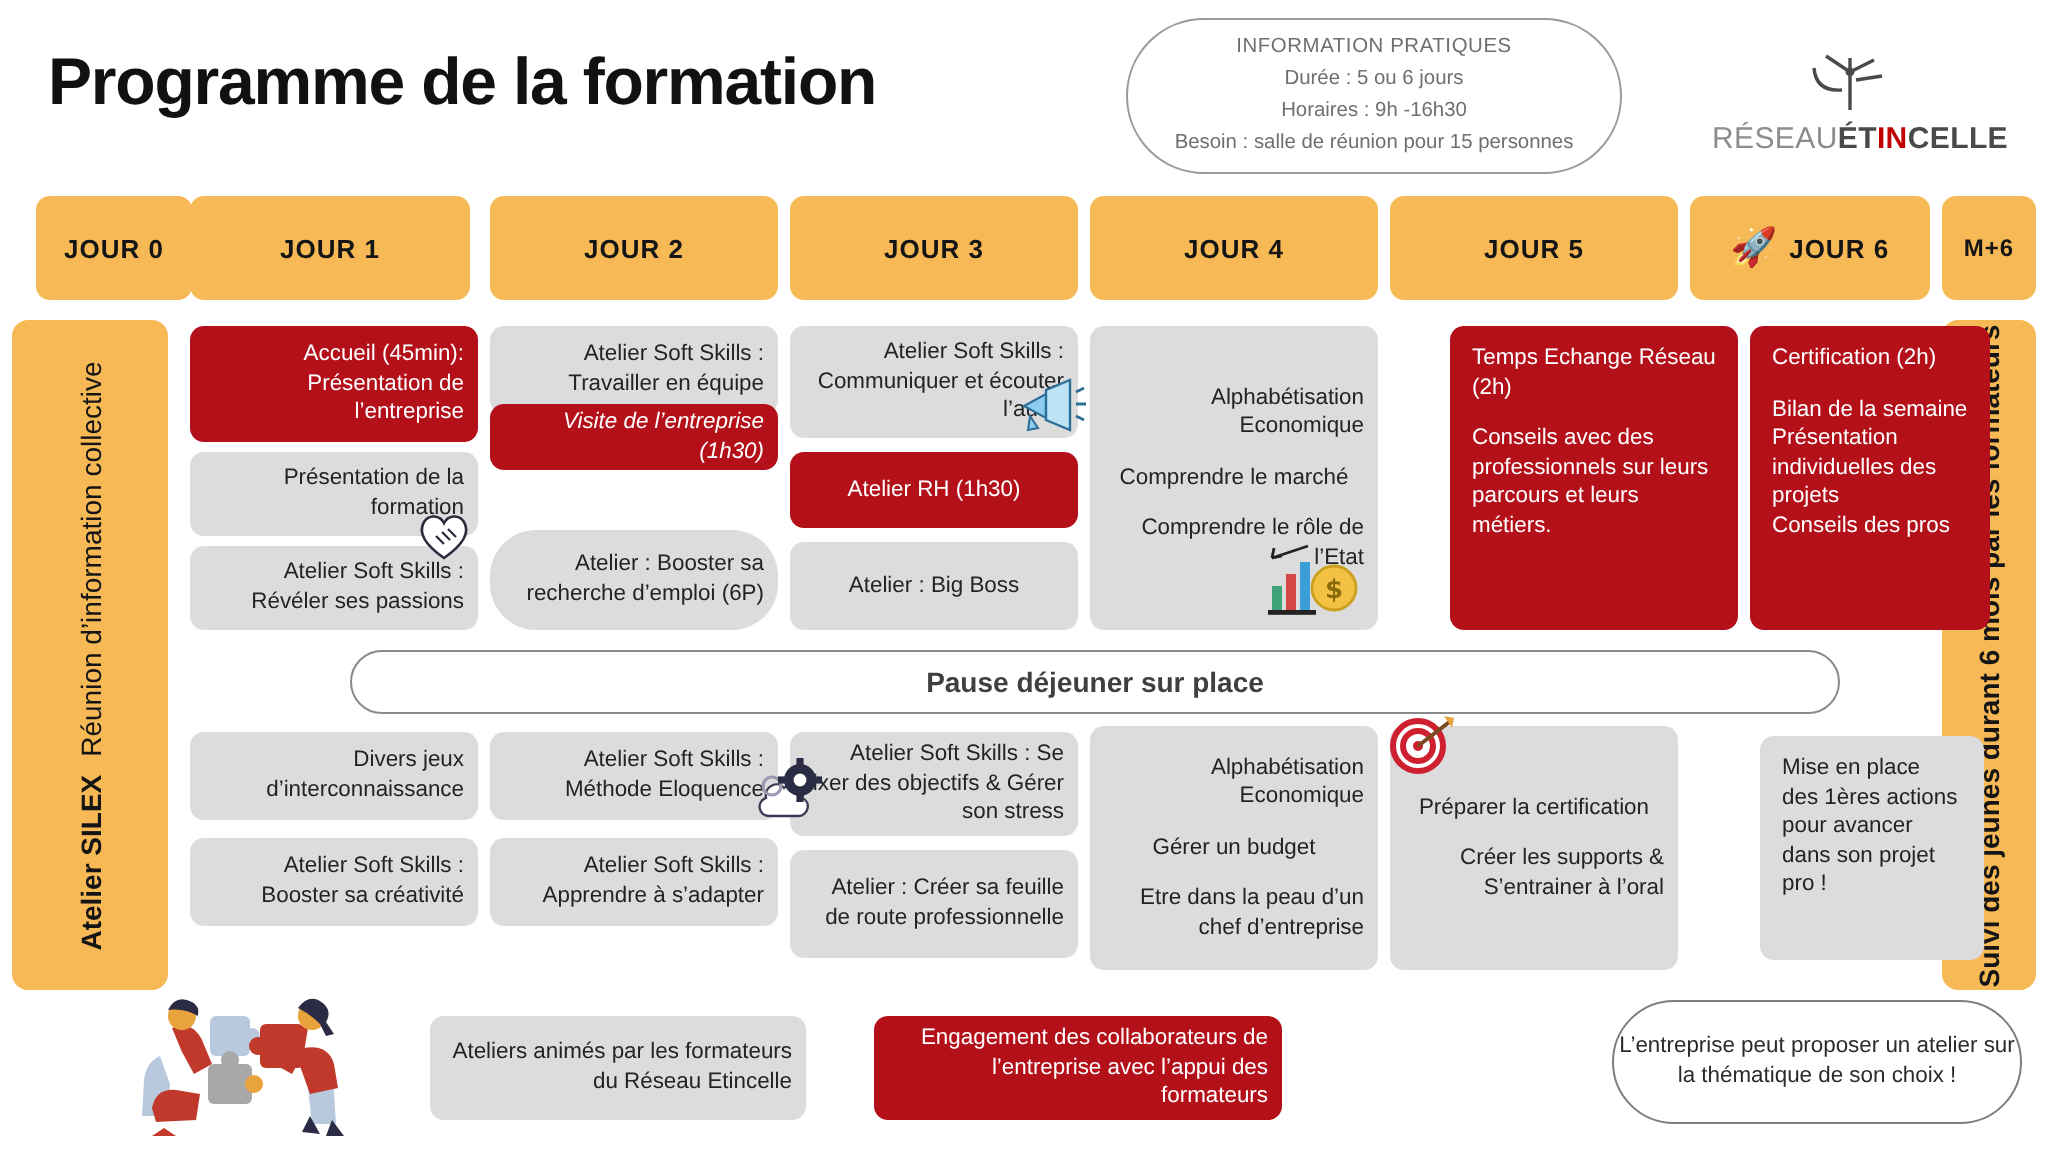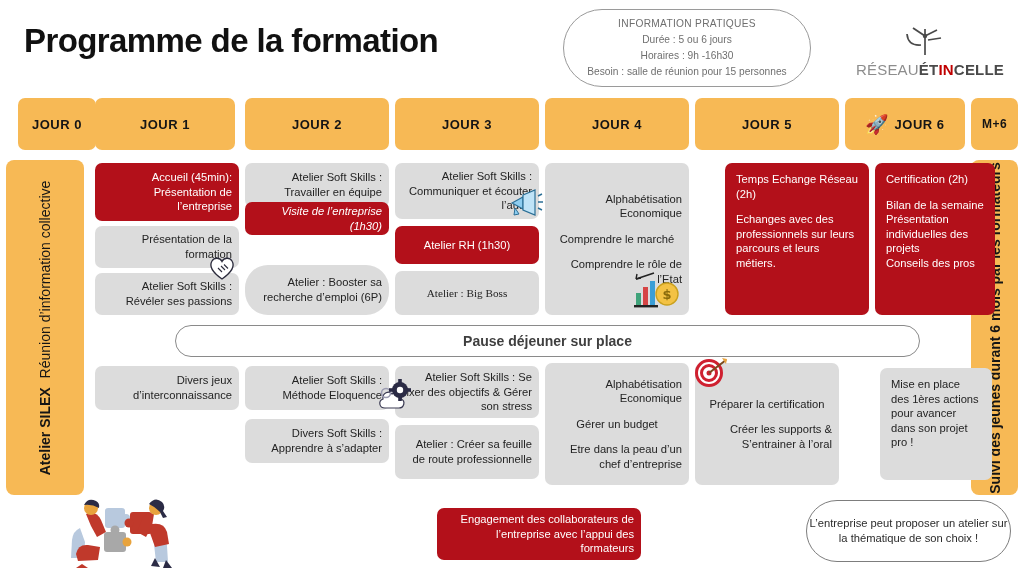--- a/index.html
+++ b/index.html
@@ -198,21 +198,21 @@
     </div>
   <svg class="badge" style="left:508px; top:186px; width:36px; height:32px;" viewBox="0 0 36 32">
     <path d="M4 17 L15 11 L15 23 Z" fill="#8ecdf0" stroke="#2b6f96" stroke-width="1.1"></path>
     <path d="M15 9 L27 4 L27 29 L15 24 Z" fill="#bfe3f7" stroke="#2b6f96" stroke-width="1.2"></path>
     <path d="M7 22 L6 29 L11 28 Z" fill="#8ecdf0" stroke="#2b6f96" stroke-width="1"></path>
     <path d="M30 10 L34 8 M30 16 L35 16 M30 22 L34 24" stroke="#2b6f96" stroke-width="1.4" fill="none"></path>
   </svg>
   <div class="card red" style="left:395px; top:226px; width:144px; height:38px;">
       <span>Atelier RH (1h30)</span>
     </div>
-  <div class="card grey" style="left:395px; top:271px; width:144px; height:44px;font-family:Liberation Serif, serif;">
+  <div class="card grey" style="left:395px; top:271px; width:144px; height:44px;">
       <span>Atelier : Big Boss</span>
     </div>
 
   <div class="card grey" style="left:545px; top:163px; width:144px; height:152px;">
     <p>Alphabétisation Economique</p>
     <p class="gap">Comprendre le marché</p>
     <p class="gap">Comprendre le rôle de l’Etat</p>
   </div>
   <svg class="badge" style="left:632px; top:269px; width:48px; height:42px;" viewBox="0 0 48 42">
     <rect x="4" y="24" width="5" height="12" fill="#3fa37a"></rect>
@@ -220,43 +220,46 @@
     <rect x="18" y="12" width="5" height="24" fill="#3b9ed6"></rect>
     <path d="M4 10 L22 4" stroke="#222" stroke-width="1.4" fill="none"></path>
     <path d="M4 10 L9 9 M4 10 L5 5" stroke="#222" stroke-width="1.4" fill="none"></path>
     <rect x="2" y="36" width="24" height="2.4" fill="#222"></rect>
     <circle cx="35" cy="25" r="11" fill="#f3c244" stroke="#caa11f" stroke-width="1.4"></circle>
     <text x="35" y="30" font-size="13" font-family="DejaVu Sans, sans-serif" font-weight="bold" fill="#8a6b0c" text-anchor="middle">$</text>
   </svg>
 
   <div class="card red left-align" style="left:695px; top:163px; width:144px; height:152px;">
     <p>Temps Echange Réseau (2h)</p>
-    <p class="gap">Echanges avec des professionnels sur leurs parcours et leurs métiers.</p>
+    <p class="gap">Conseils avec des professionnels sur leurs parcours et leurs métiers.</p>
   </div>
 
   <div class="card red left-align" style="left:845px; top:163px; width:120px; height:152px; white-space:pre-line;">
     <p>Certification (2h)</p>
     <p class="gap">Bilan de la semaine
 Présentation individuelles des projets
 Conseils des pros</p>
   </div>
 
   <div class="lunch">
       <span>Pause déjeuner sur place</span>
     </div>
 
   <div class="card grey" style="left:95px; top:366px; width:144px; height:44px;">
       <span>Divers jeux d’interconnaissance</span>
     </div>
+  <div class="card grey" style="left:95px; top:419px; width:144px; height:44px;">
+      <span>Atelier Soft Skills : Booster sa créativité</span>
+    </div>
 
   <div class="card grey" style="left:245px; top:366px; width:144px; height:44px;">
       <span>Atelier Soft Skills : Méthode Eloquence</span>
     </div>
   <div class="card grey" style="left:245px; top:419px; width:144px; height:44px;">
-      <span>Divers Soft Skills : Apprendre à s’adapter</span>
+      <span>Atelier Soft Skills : Apprendre à s’adapter</span>
     </div>
 
   <div class="card grey" style="left:395px; top:366px; width:144px; height:52px;">
       <span>Atelier Soft Skills : Se fixer des objectifs &amp; Gérer son stress</span>
     </div>
   <svg class="badge" style="left:375px; top:378px; width:44px; height:38px;" viewBox="0 0 44 38">
     <path d="M10 30 C4 30 3 23 8 21 C7 15 14 12 17 16 C21 12 28 16 26 21 C31 23 29 30 24 30 Z" fill="#ffffff" stroke="#3a3a52" stroke-width="1.2"></path>
     <circle cx="11" cy="15" r="4.5" fill="none" stroke="#9a9ab0" stroke-width="1.6"></circle>
     <circle cx="25" cy="12" r="8" fill="#2b2b45"></circle>
     <circle cx="25" cy="12" r="3.2" fill="#ffffff"></circle>
@@ -309,20 +312,23 @@
     <circle cx="69" cy="50" r="4.5" fill="#e8a33d"></circle>
     <path d="M100 40 q9 4 9 14 l1 16 h-12 l-2 -18 z" fill="#b8c9de"></path>
     <path d="M96 22 q-9 -3 -13 8 l-4 10 9 5 6 -11 z" fill="#c0392b"></path>
     <circle cx="98" cy="16" r="7" fill="#e8a33d"></circle>
     <path d="M91 12 q6 -8 13 -2 q4 4 1 9 l4 6 -4 1 -3 -6 q-5 -5 -11 -8 z" fill="#2b2b45"></path>
     <path d="M94 32 q12 -2 15 8 l2 12 -14 3 -5 -14 z" fill="#c0392b"></path>
     <path d="M97 66 l-4 8 9 1 z" fill="#2b2b45"></path>
     <path d="M108 68 l-3 8 9 0 z" fill="#2b2b45"></path>
   </svg>
 
+  <div class="card grey" style="left:215px; top:508px; width:188px; height:52px;">
+      <span>Ateliers animés par les formateurs du Réseau Etincelle</span>
+    </div>
   <div class="card red" style="left:437px; top:508px; width:204px; height:52px;">
       <span>Engagement des collaborateurs de l’entreprise avec l’appui des formateurs</span>
     </div>
   <div class="footer-note">
       <span>L’entreprise peut proposer un atelier sur la thématique de son choix !</span>
     </div>
 
 </div>
 
 </body></html>

